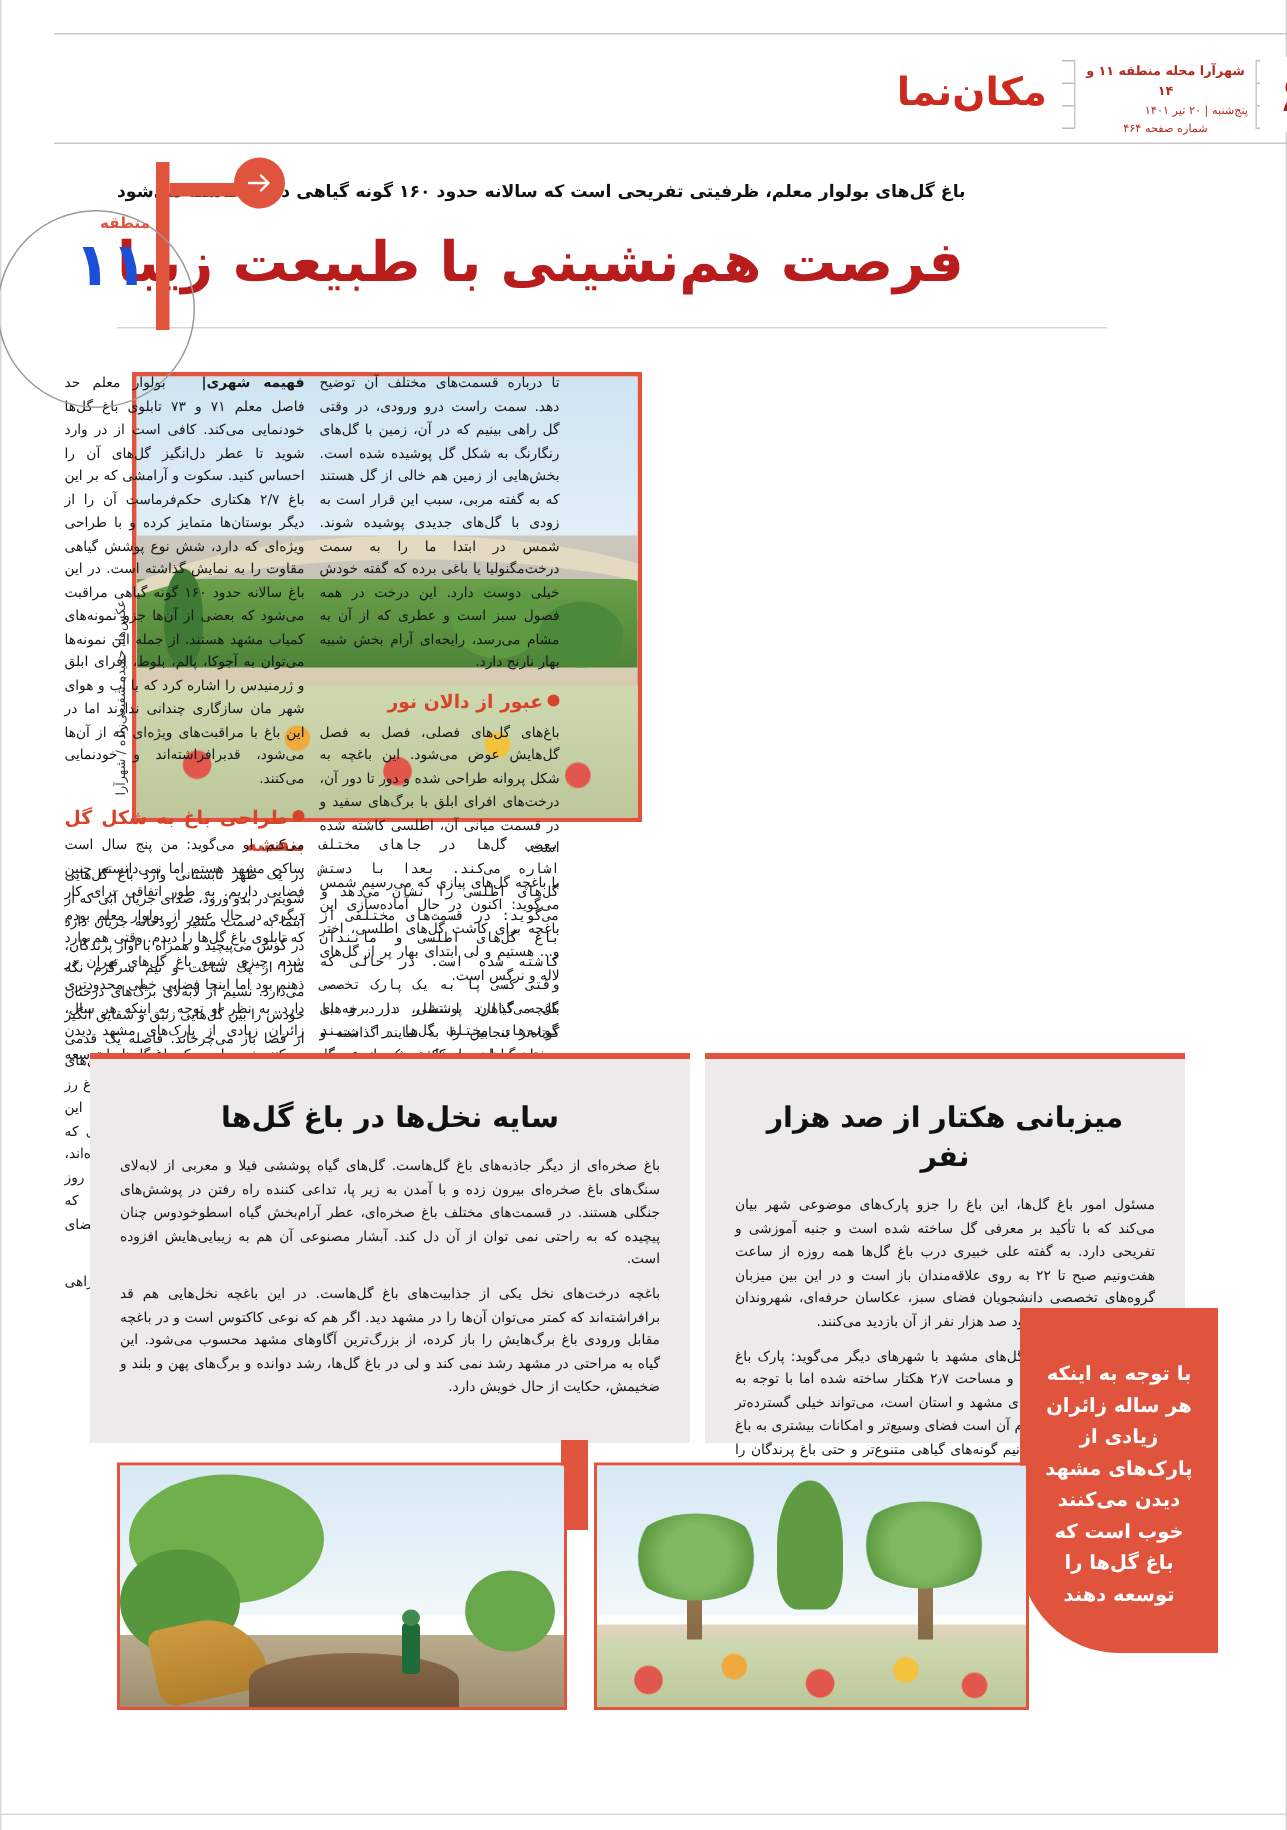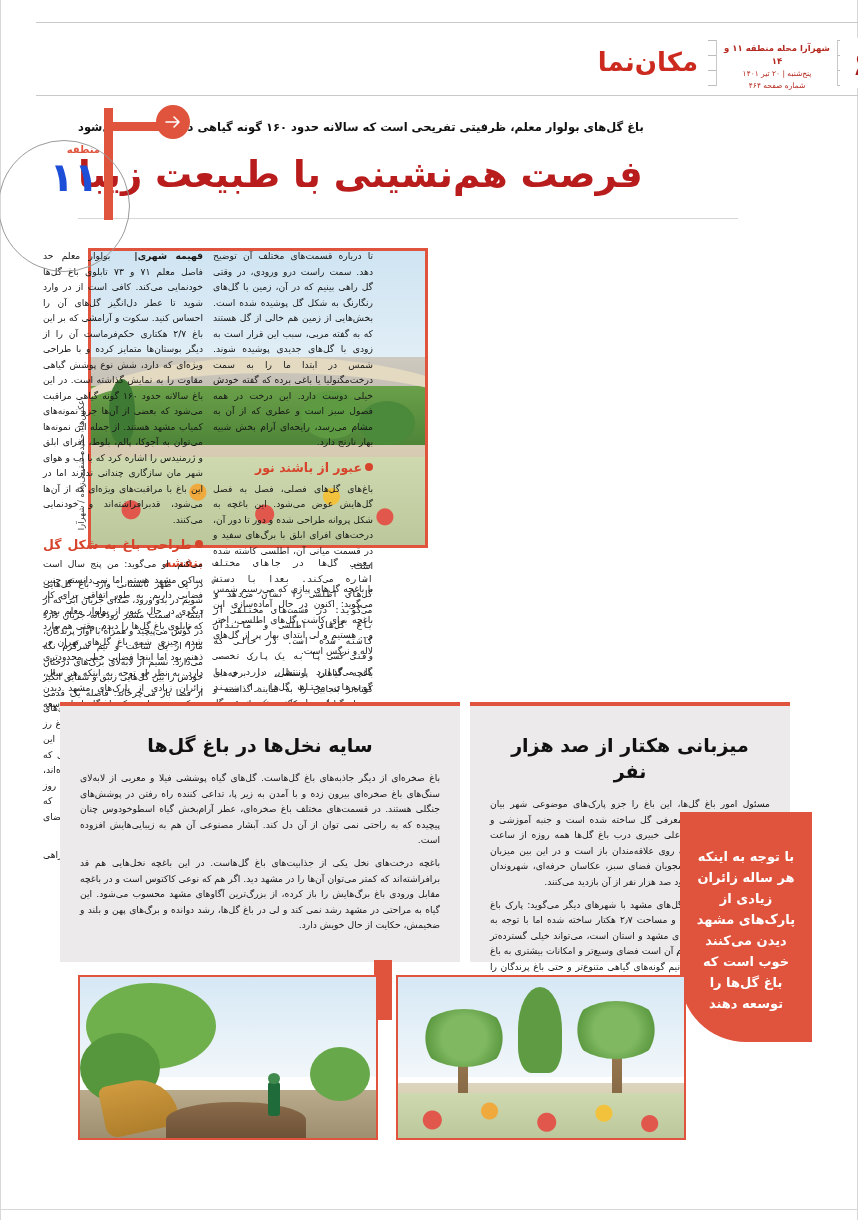--- a/index.html
+++ b/index.html
@@ -48,21 +48,21 @@
     position: absolute; top: 40px; right: 56px;
     width: 122px; height: 46px;
     background: #fff; z-index: 4;
     border-right: 1px solid #c9c9c9;
     border-left: 1px solid #c9c9c9;
     padding: 2px 5px 0 5px;
     color: #b52a20;
     text-align: center;
   }
   .mast-info .l1 { font-size: 8.5px; font-weight: bold; line-height: 13px; letter-spacing: .3px;}
-  .mast-info .l2 { font-size: 7.5px; line-height: 12px; }
+  .mast-info .l2 { font-size: 7.5px; line-height: 12px; text-align: right; }
   .mast-info .l3 { font-size: 7.5px; line-height: 12px; }
   .mast-brand {
     position: absolute; top: 38px; right: 186px;
     background: #fff; z-index: 4; padding: 0 10px;
     color: #cc2a1e; font-size: 26px; font-weight: bold;
     line-height: 48px;
   }
   .mast-white-mask {
     position: absolute; top: 38px; left: 0; width: 555px; height: 50px;
     background: #fff; z-index: 3;
@@ -165,21 +165,21 @@
     line-height: 26px;
   }
   .box .body {
     padding: 0 20px 14px 20px;
     font-size: 9.2px; line-height: 15.6px; color: #161616; text-align: justify;
   }
   .box .body p { margin: 0 0 7px 0; }
 
   
   .callout {
-    position: absolute; top: 812px; right: 46px; width: 132px; height: 230px;
+    position: absolute; top: 872px; right: 46px; width: 132px; height: 230px;
     background: #e0533c; color: #fff;
     border-radius: 0 0 0 66px;
     text-align: center;
     font-size: 13px; font-weight: bold; line-height: 21px;
     padding: 34px 12px 12px 12px;
   }
 
   
   .photo-bl {
     position: absolute; top: 975px; right: 480px; width: 300px; height: 165px;
@@ -294,21 +294,21 @@
     <div class="sub">
       <span class="dot"></span><span>طراحی باغ به شکل گل بنفشه</span>
     </div>
     <p>در یک ظهر تابستانی وارد باغ گل‌هایی شویم در بدو ورود، صدای جریان آبی که از آبنما به سمت مسیر رودخانه جریان دارد در گوش می‌پیچید و همراه با آواز پرندگان، مارا از یک ساعت و نیم سرگرم نگه می‌دارد. نسیم از لابه‌لای برگ‌های درختان خودش را بین گل‌هایی زنبق و شقایق انگیز از فضا باز می‌چرخاند. فاصله یک قدمی باغ گل‌ها از خیابان شلوغ پوششی گل‌های فصلی گل‌های پیازی، باغ صخره‌ای، باغ رز و باغ گل‌های پیچی است. ما بین این پوشش‌ها، فرش‌های گل و المان‌هایی که در جای‌های مختلف نصب شده‌اند، خودنمایی می‌کنند. آفتاب داغ تابستان روز دیگر از قسمت‌های این مجموعه که مناسب جلسات و نشست‌ها در یک فضای مطبوع است.</p>
     <p>کارشناس راهنمای باغ گل‌ها ما را همراهی می‌کند</p>
   </div>
 
   <div class="col col-2">
     <p>تا درباره قسمت‌های مختلف آن توضیح دهد. سمت راست درو ورودی، در وقتی گل راهی بینیم که در آن، زمین با گل‌های رنگارنگ به شکل گل پوشیده شده است. بخش‌هایی از زمین هم خالی از گل هستند که به گفته مربی، سبب این قرار است به زودی با گل‌های جدیدی پوشیده شوند. شمس در ابتدا ما را به سمت درخت‌مگنولیا یا باغی برده که گفته خودش خیلی دوست دارد. این درخت در همه فصول سبز است و عطری که از آن به مشام می‌رسد، رایحه‌ای آرام بخش شبیه بهار نارنج دارد.</p>
     <div class="sub">
-      <span class="dot"></span><span>عبور از باشند نور</span>
+      <span class="dot"></span><span>عبور از دالان نور</span>
     </div>
     <p>باغ‌های گل‌های فصلی، فصل به فصل گل‌هایش عوض می‌شود. این باغچه به شکل پروانه طراحی شده و دور تا دور آن، درخت‌های افرای ابلق با برگ‌های سفید و در قسمت میانی آن، اطلسی کاشته شده است.</p>
     <p>با باغچه گل‌های پیازی که می‌رسیم شمس می‌گوید: اکنون در حال آماده‌سازی این باغچه برای کاشت گل‌های اطلسی، اختر و... هستیم و لی ابتدای بهار پر از گل‌های لاله و نرگس است.</p>
     <p>باغچه گیاهان پوششی، در برخه‌های کوتاه‌تر بنجابین را به نمایند گذاشته و درختان گیاهان روند کاشته شده است.</p>
     <p>گیاهان پرپیچی، فصلی شمال غرب، باغ را به خود اختصاص داده و شامل اسطوخودوس، رزماری، پرچین، شمشاد و زرشک است. دور تا دور باغ راهم امین الدوله، اسطوخودوس و یاس در همی‌پیچیده است.</p>
     <div class="sub">
       <span class="dot"></span><span>فضای کوچک و تکراری بودن بعضی گل‌ها</span>
     </div>
     <p>با هانیه عبداللهی که در حال عکس گرفتن است و برای اولین بار به باغ گل‌ها آمده است گفت‌وگو</p>
   </div>

